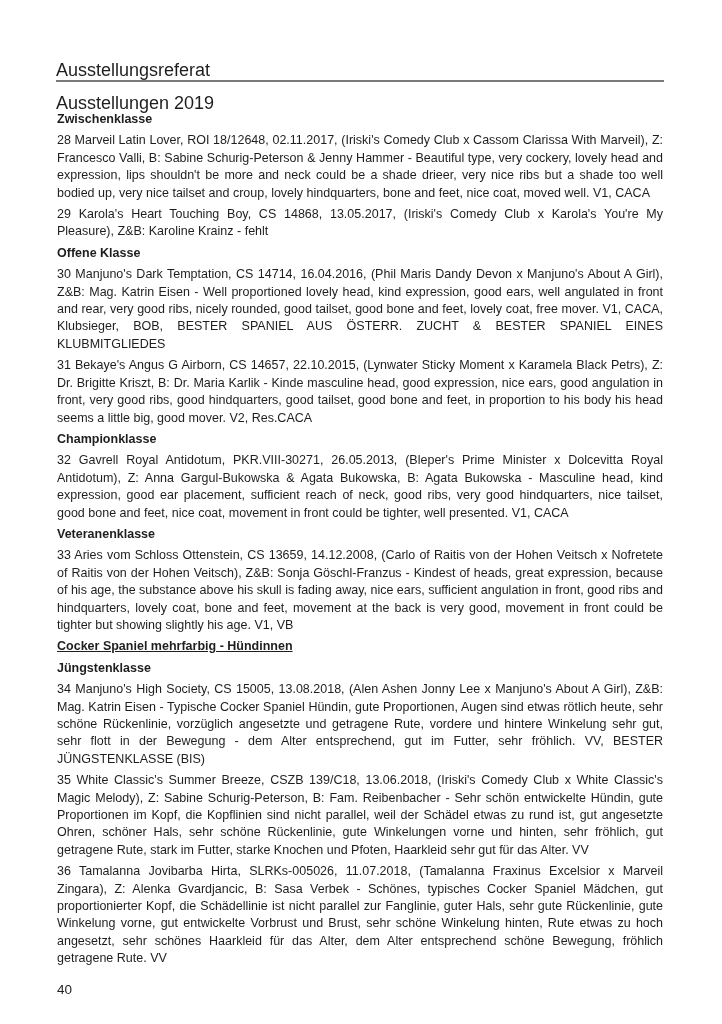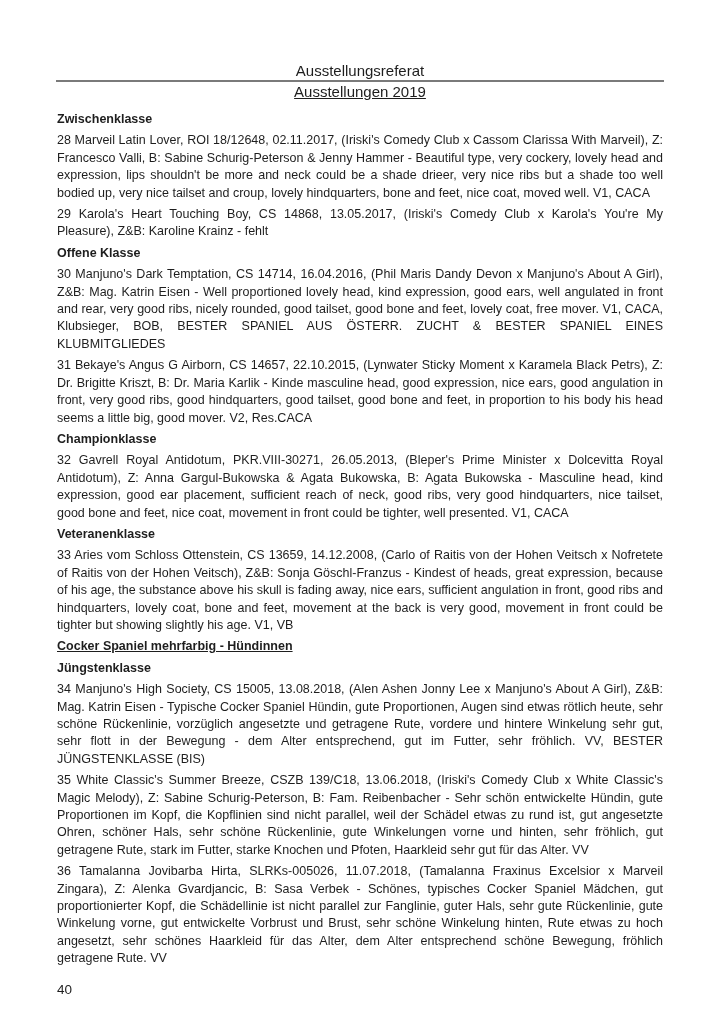--- a/index.html
+++ b/index.html
@@ -13,36 +13,34 @@
       position: relative;
       overflow: hidden;
       font-family: "Liberation Sans", sans-serif;
       color: #1e1e1e;
     }
     .header {
       position: absolute;
       left: 56px;
       top: 62px;
       width: 608px;
-      text-align: center;
-      font-size: 15px;
+      font-size: 18px;
     }
     .header-title {
       line-height: 17px;
       height: 18px;
     }
     .header-rule {
       height: 2px;
       background: #7a7a7a;
       margin: 0;
     }
     .header-sub {
       line-height: 17px;
-      margin-top: 1px;
-      text-decoration: underline;
+      margin-top: 13px;
     }
     .content {
       position: absolute;
       left: 57px;
       top: 110px;
       width: 606px;
       font-size: 13.6px;
       line-height: 17.4px;
     }
     .cond {

